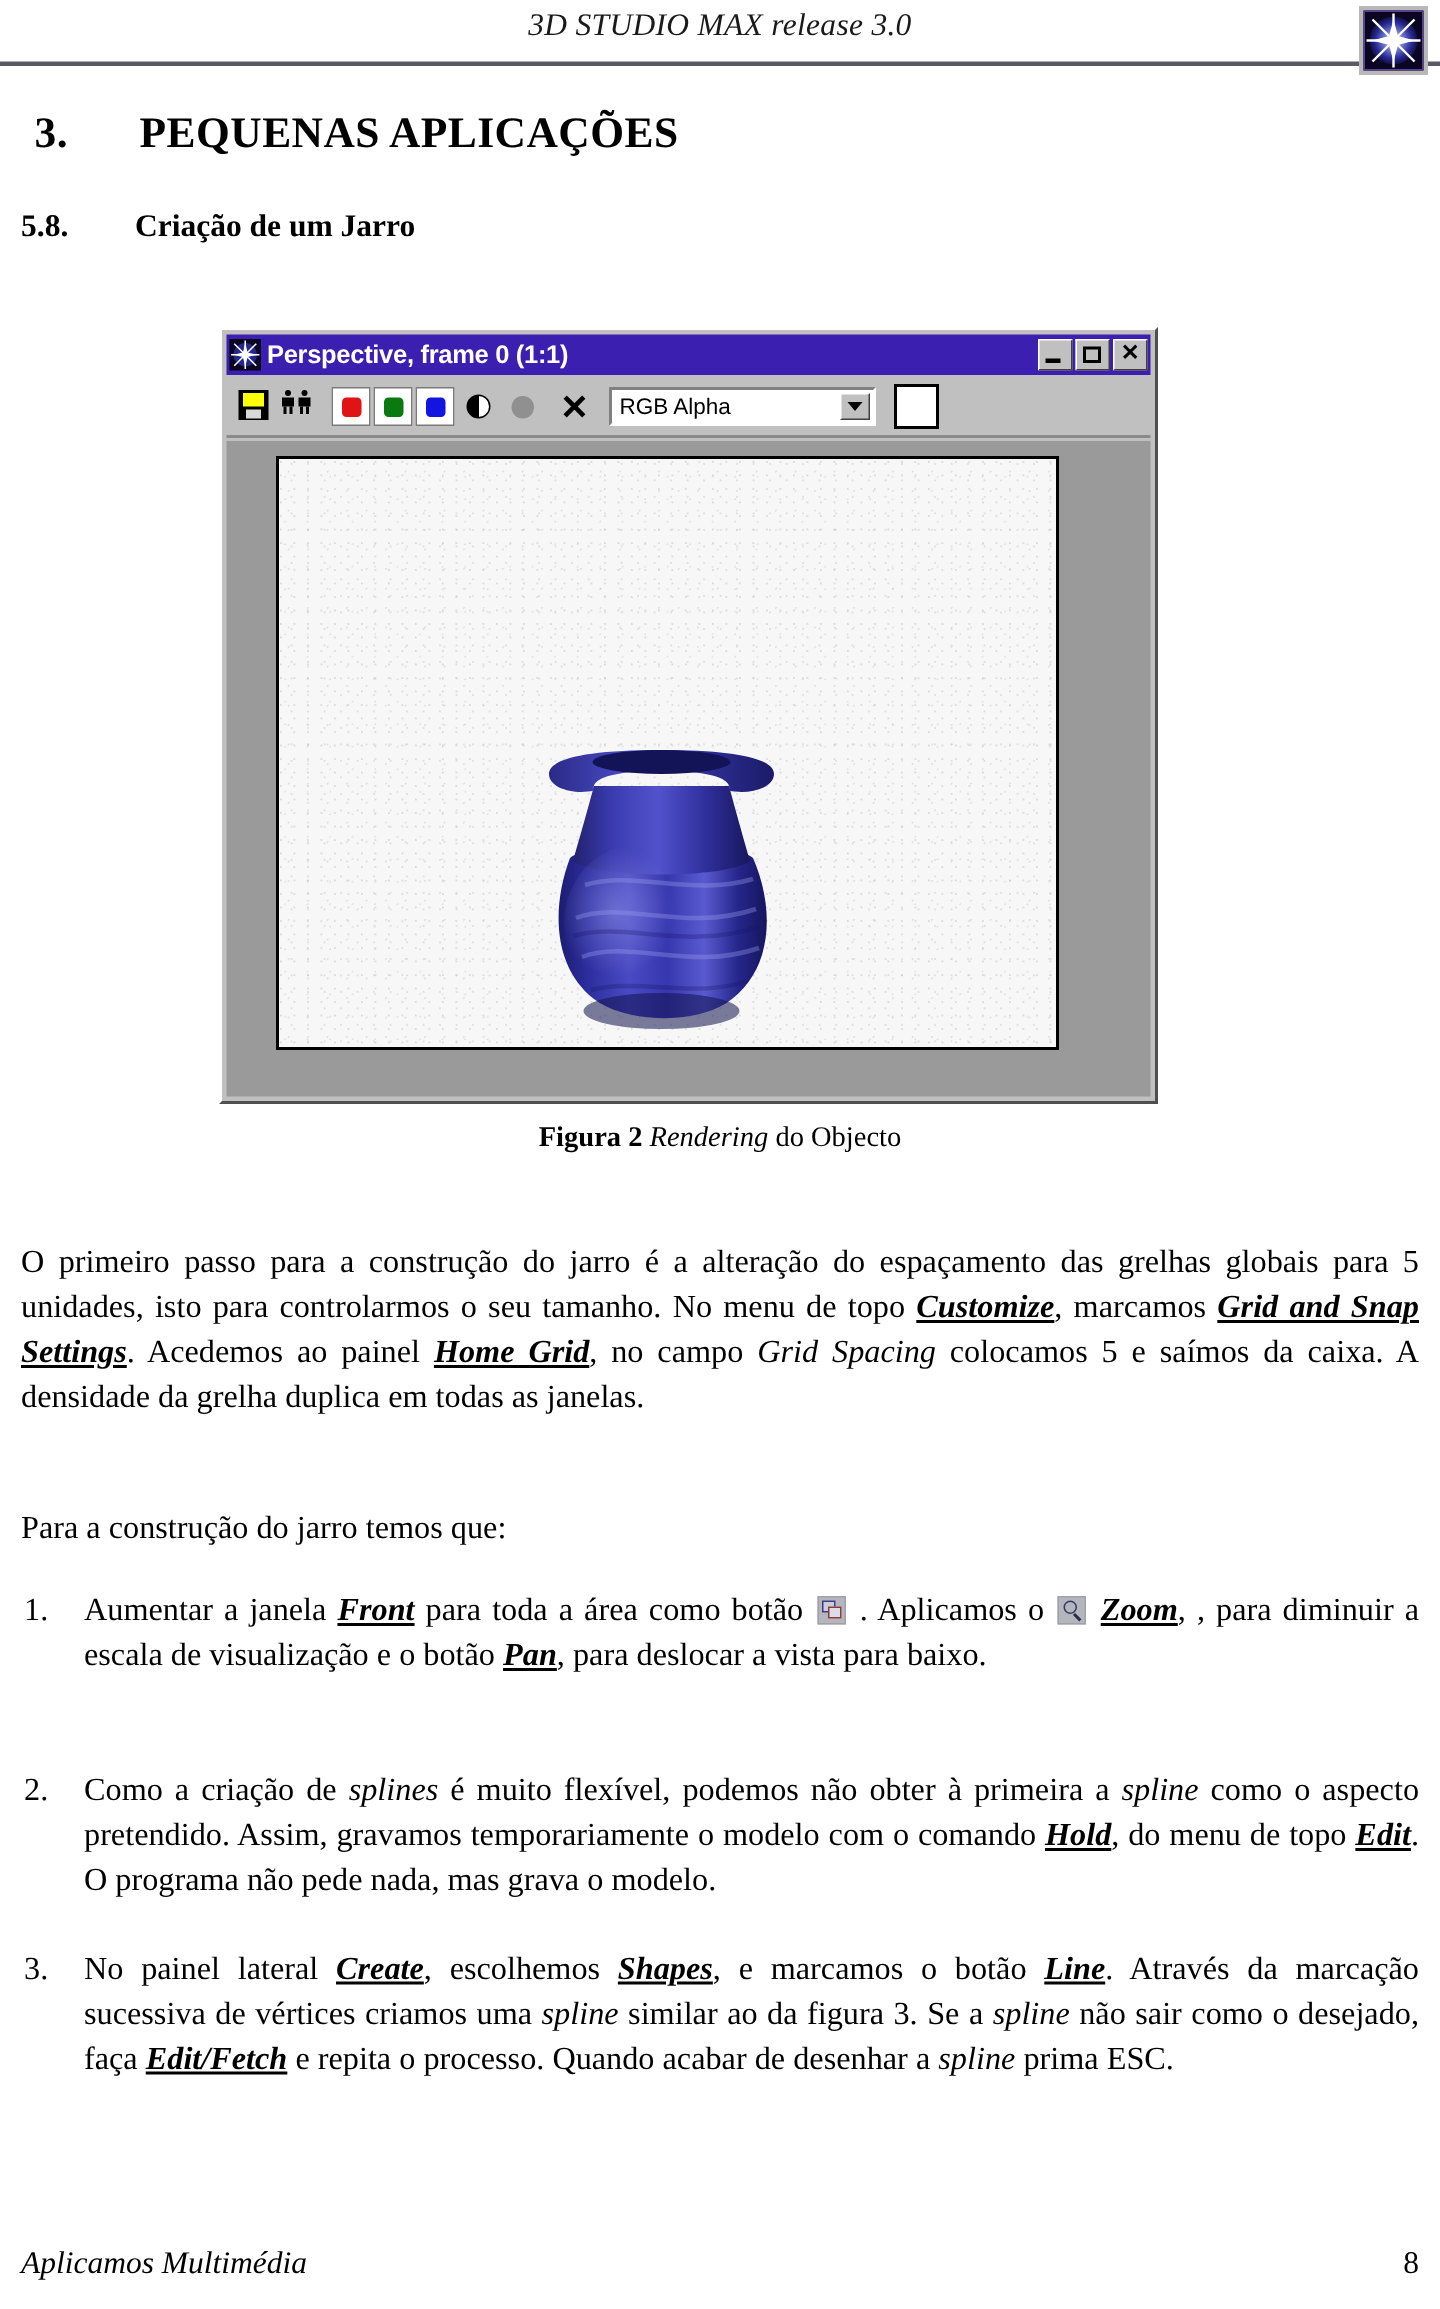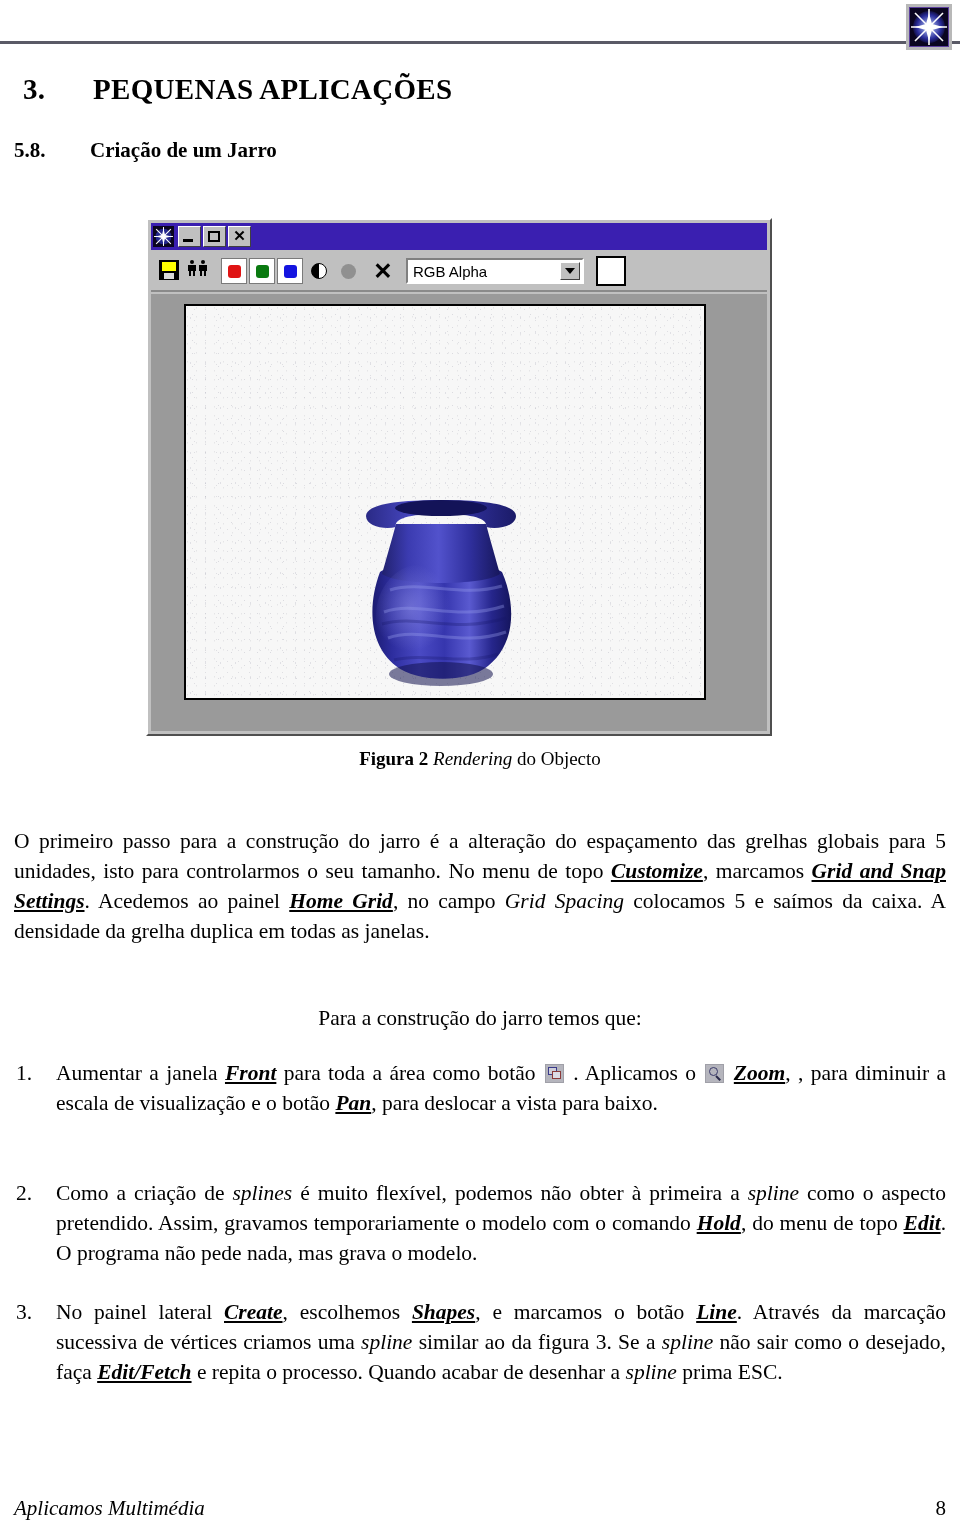--- a/index.html
+++ b/index.html
@@ -280,21 +280,21 @@
   
   .body-block {
     position: absolute;
     left: 14px;
     width: 932px;
     font-size: 21.5px;
     line-height: 30px;
     text-align: justify;
   }
   .p1 { top: 826px; }
-  .p2 { top: 1003px; text-align: center; }
+  .p2 { top: 1003px; text-align: left; }
   .li {
     position: relative;
     padding-left: 42px;
     font-size: 21.5px;
     line-height: 30px;
     text-align: justify;
   }
   .li .num {
     position: absolute;
     left: 2px;
@@ -346,20 +346,21 @@
     align-items: baseline;
     font-size: 21px;
   }
   .footer-title { font-style: italic; }
   .footer-page { font-style: normal; }
 </style>
 </head>
 <body>
 
 <div class="page-header">
+  <div class="header-title">3D STUDIO MAX release 3.0</div>
   <div class="header-rule"></div>
   <div class="header-logo">
     <div class="logo-inner">
       <svg viewBox="0 0 40 40" width="100%" height="100%" aria-hidden="true">
         <defs>
           <radialGradient id="lg" cx="50%" cy="50%" r="55%">
             <stop offset="0%" stop-color="#ffffff"></stop>
             <stop offset="38%" stop-color="#7f8ce8"></stop>
             <stop offset="70%" stop-color="#2b2fa8"></stop>
             <stop offset="100%" stop-color="#0a0520"></stop>
@@ -397,20 +398,21 @@
         <circle cx="20" cy="20" r="15" fill="#2b2fa8" opacity="0.8"></circle>
         <g stroke="#ffffff" stroke-width="2">
           <line x1="20" y1="2" x2="20" y2="38"></line>
           <line x1="2" y1="20" x2="38" y2="20"></line>
           <line x1="6" y1="6" x2="34" y2="34"></line>
           <line x1="34" y1="6" x2="6" y2="34"></line>
         </g>
         <polygon points="20,5 23,17 35,20 23,23 20,35 17,23 5,20 17,17" fill="#ffffff"></polygon>
       </svg>
     </div>
+    <div class="titlebar-text">Perspective, frame 0 (1:1)</div>
     <div class="win-btns">
       <div class="win-btn">
           <span class="g-min"></span>
         </div>
       <div class="win-btn">
           <span class="g-max"></span>
         </div>
       <div class="win-btn">
           <span class="g-close">✕</span>
         </div>

